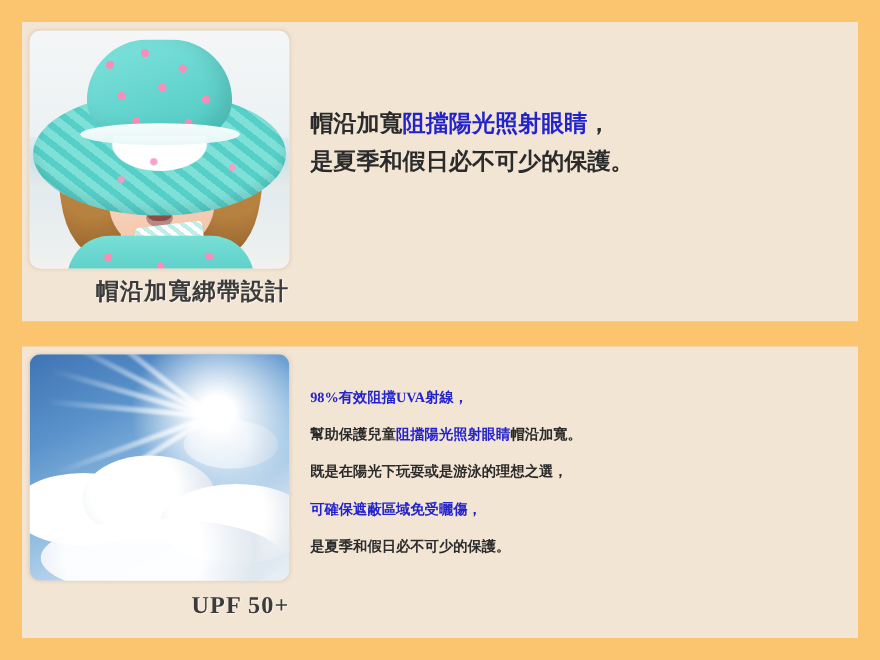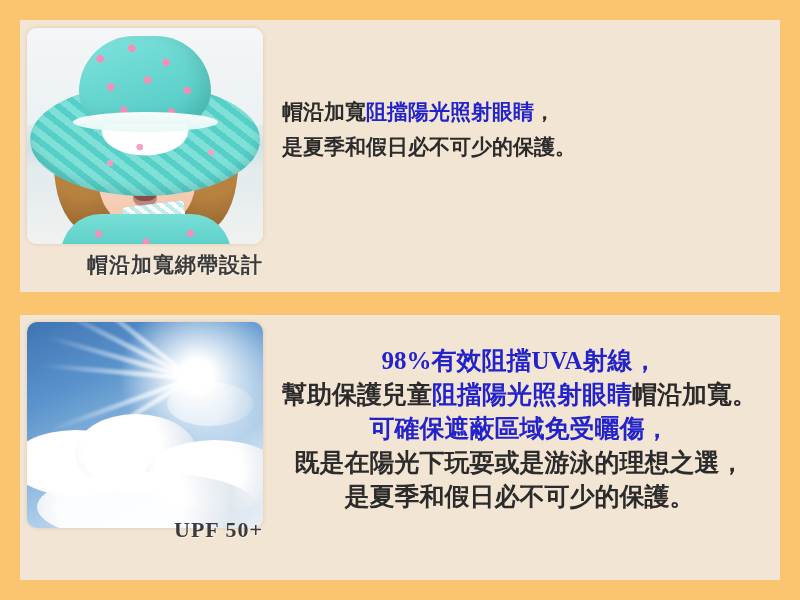--- a/index.html
+++ b/index.html
@@ -197,31 +197,31 @@
     position: absolute;
     left: 7px;
     width: 236px;
     text-align: right;
     color: #3b3b3b;
     font-weight: bold;
     letter-spacing: 1px;
     text-shadow: 1px 1px 0 rgba(255,255,255,.55);
   }
   .caption-1 { top: 231px; font-size: 21px; }
-  .caption-2 { top: 202px; font-size: 22px; }
+  .caption-2 { top: 222px; font-size: 22px; }
 
   
   .copy {
     position: absolute;
     color: #2b2b2b;
     font-weight: bold;
     white-space: nowrap;
   }
   .copy-1 { left: 262px; top: 75px;  font-size: 21px; line-height: 35px; }
-  .copy-2 { left: 262px; top: 29px;  font-size: 25px; line-height: 34px; text-align: center; }
+  .copy-2 { left: 262px; top: 29px;  font-size: 13px; line-height: 34px; }
   .copy .line { display: block; }
   .hl { color: #2323cc; }
 </style>
 </head>
 <body>
 
 <div class="page">
 
   <div class="panel panel-top">
 
@@ -267,20 +267,20 @@
       <div class="cloud c2"></div>
       <div class="cloud c3"></div>
       <div class="cloud c4"></div>
     </div>
 
     <div class="caption caption-2">UPF  50+</div>
 
     <div class="copy copy-2">
       <span class="line"><span class="hl">98%有效阻擋UVA射線，</span></span>
       <span class="line"><span>幫助保護兒童</span><span class="hl">阻擋陽光照射眼睛</span><span>帽沿加寬。</span></span>
+      <span class="line"><span>既是在陽光下玩耍或是游泳的理想之選，</span></span>
       <span class="line"><span class="hl">可確保遮蔽區域免受曬傷，</span></span>
-      <span class="line"><span>既是在陽光下玩耍或是游泳的理想之選，</span></span>
       <span class="line"><span>是夏季和假日必不可少的保護。</span></span>
     </div>
 
   </div>
 
 </div>
 
 </body></html>

